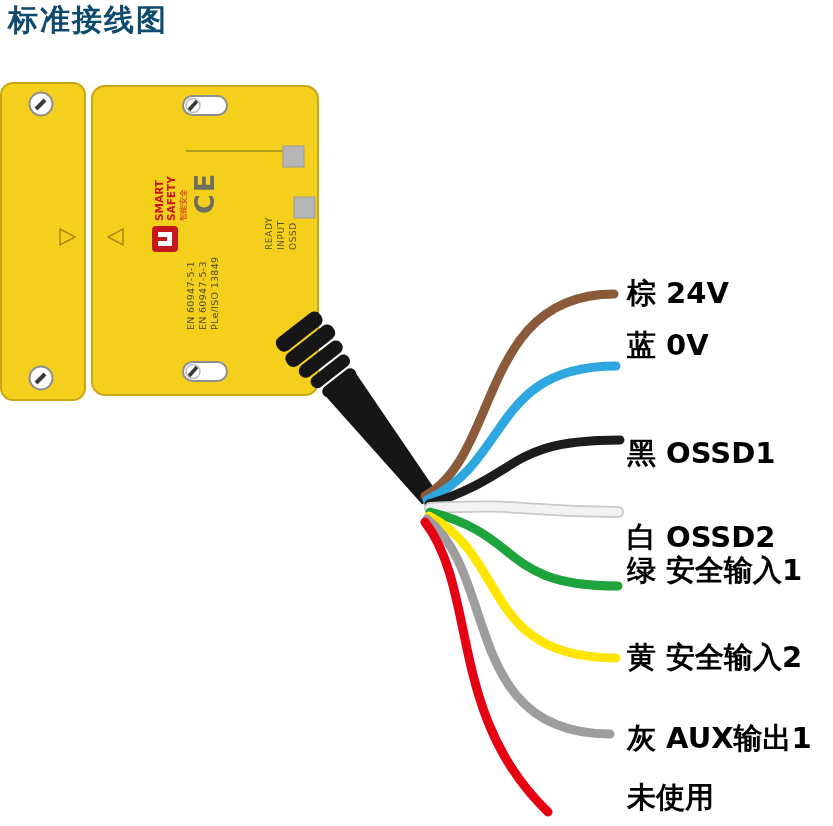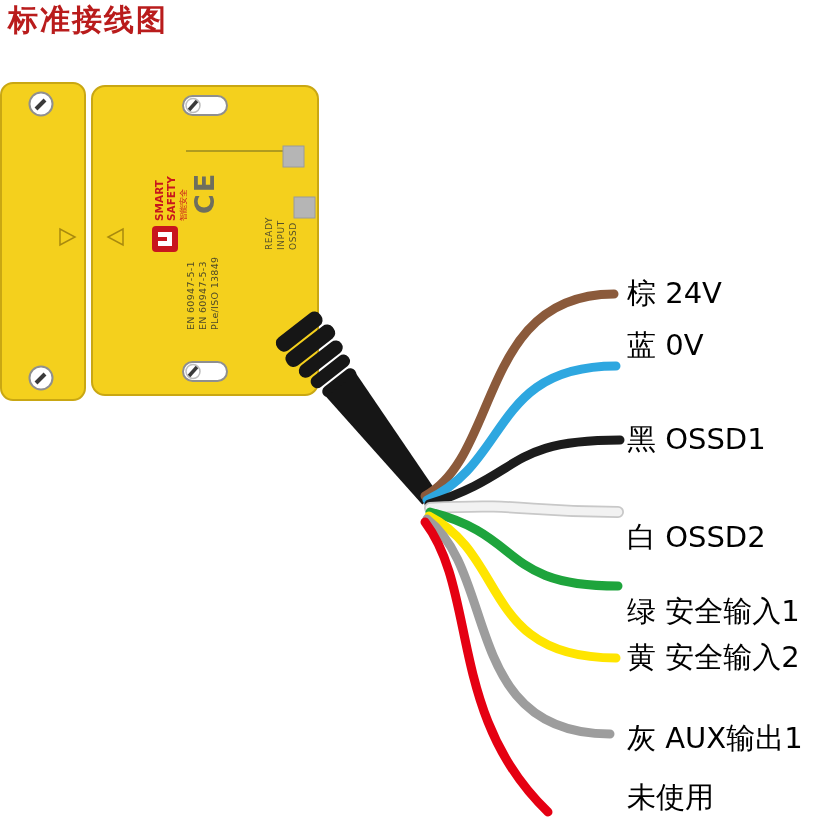--- a/index.html
+++ b/index.html
@@ -3,26 +3,26 @@
 <meta charset="utf-8">
 <style>
   html,body{margin:0;padding:0;}
   body{
     width:833px;height:826px;position:relative;overflow:hidden;
     background:#ffffff;
     font-family:"DejaVu Sans","Liberation Sans",sans-serif;
   }
   .title{
     position:absolute;left:8px;top:0px;
-    font-size:30px;font-weight:800;color:#b91c1c;letter-spacing:2px;
+    font-size:30px;font-weight:800;color:#0c4a6e;letter-spacing:2px;
     white-space:nowrap;
   }
   .wire-label{
     position:absolute;left:627px;
-    font-size:29px;font-weight:400;color:#000;
+    font-size:29px;font-weight:700;color:#000;
     white-space:nowrap;line-height:1.15;
   }
   #scene{position:absolute;left:0;top:0;}
   svg text{font-family:"DejaVu Sans","Liberation Sans",sans-serif;}
   .cert{font-size:9.5px;fill:#4f4a28;letter-spacing:0.3px;}
   .ind{font-size:9px;fill:#55502a;letter-spacing:0.6px;}
   .brand-t{font-size:10.5px;font-weight:bold;fill:#C8161D;}
   .brand-cn{font-size:8px;fill:#C8161D;}
   .ce{font-size:27px;font-weight:bold;fill:#6e6e5e;letter-spacing:2px;}
   .wire{fill:none;stroke-width:9;stroke-linecap:round;}
@@ -117,18 +117,18 @@
     <path d="M430,508 C530,503 520,512 618,512" fill="none" stroke-width="8.5" stroke-linecap="round" stroke="#F2F2F2"></path>
     <path class="wire" d="M430,512 C525,536 500,586 618,586" stroke="#1EA43C"></path>
     <path class="wire" d="M429,516 C508,556 482,658 616,658" stroke="#FFE500"></path>
     <path class="wire" d="M427,519 C498,574 462,734 610,734" stroke="#9D9D9D"></path>
     <path class="wire" d="M425,522 C478,592 448,716 548,812" stroke="#E50012"></path>
   </g>
 </svg>
 
 <div class="wire-label" style="top:277px">棕 24V</div>
 <div class="wire-label" style="top:329px">蓝 0V</div>
-<div class="wire-label" style="top:423px">黑 OSSD1</div>
+<div class="wire-label" style="top:437px">黑 OSSD1</div>
 <div class="wire-label" style="top:521px">白 OSSD2</div>
-<div class="wire-label" style="top:595px">绿 安全输入1</div>
+<div class="wire-label" style="top:554px">绿 安全输入1</div>
 <div class="wire-label" style="top:641px">黄 安全输入2</div>
 <div class="wire-label" style="top:722px">灰 AUX输出1</div>
 <div class="wire-label" style="top:781px">未使用</div>
 
 </body></html>

